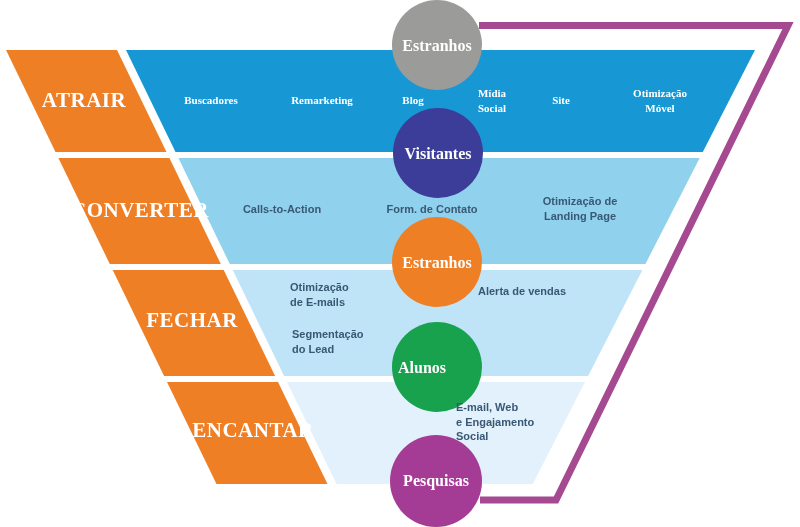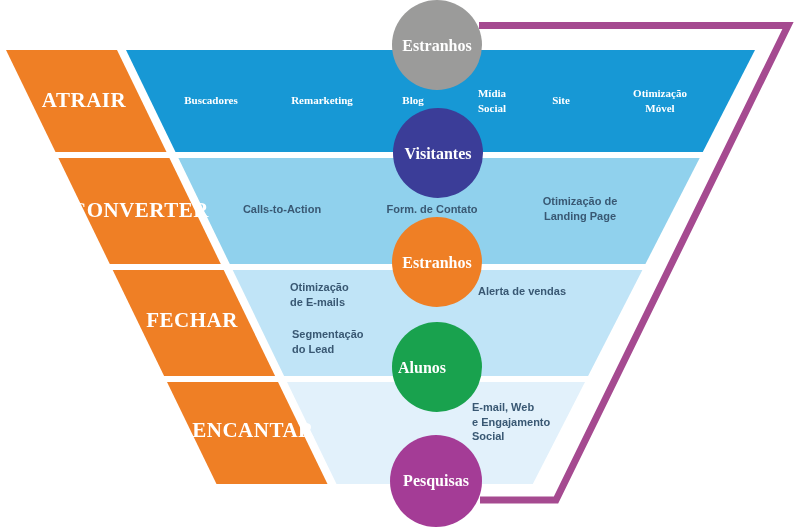--- a/index.html
+++ b/index.html
@@ -63,21 +63,21 @@
   <div class="lbl c" style="left:432px;top:209px">Form. de Contato</div>
   <div class="lbl c" style="left:580px;top:208px">Otimização de
 Landing Page</div>
 
   <div class="lbl" style="left:290px;top:280px">Otimização
 de E-mails</div>
   <div class="lbl" style="left:292px;top:327px">Segmentação
 do Lead</div>
   <div class="lbl" style="left:478px;top:284px">Alerta de vendas</div>
 
-  <div class="lbl" style="left:472px;top:400px">E-mail, Web
+  <div class="lbl" style="left:456px;top:400px">E-mail, Web
 e Engajamento
 Social</div>
 
   <div class="lbl c white circle-label" style="left:437px;top:45px">Estranhos</div>
   <div class="lbl c white circle-label" style="left:438px;top:153px">Visitantes</div>
   <div class="lbl c white circle-label" style="left:437px;top:262px">Estranhos</div>
   <div class="lbl c white circle-label" style="left:422px;top:367px">Alunos</div>
   <div class="lbl c white circle-label" style="left:436px;top:480px">Pesquisas</div>
 
 </div>

